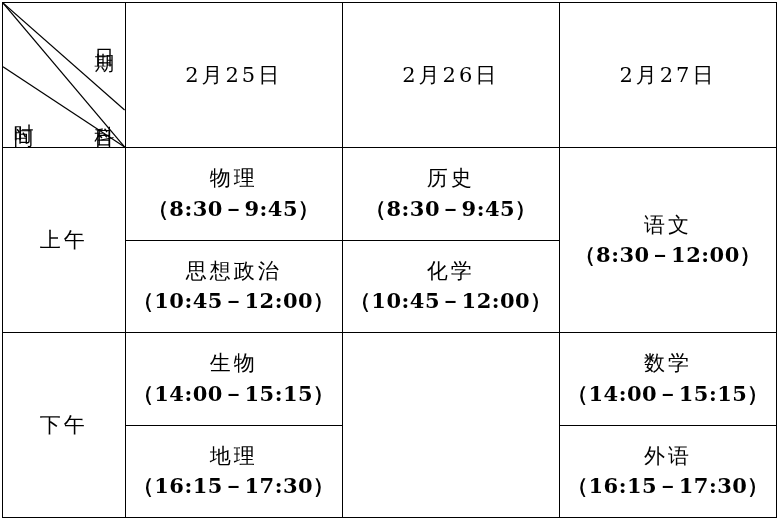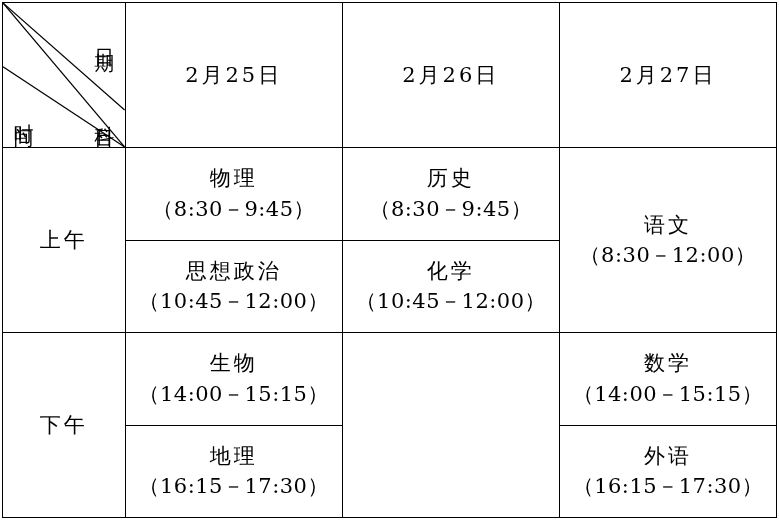--- a/index.html
+++ b/index.html
@@ -89,20 +89,21 @@
     letter-spacing: 3px;
   }
 
   .slot .subject {
     display: block;
     letter-spacing: 3px;
   }
   .slot .time {
     display: block;
     letter-spacing: 0.5px;
+    font-weight: bold;
   }
 
   .empty { }
 </style>
 </head>
 <body>
 
 <table class="exam-table">
   <colgroup>
     <col class="col-period">

